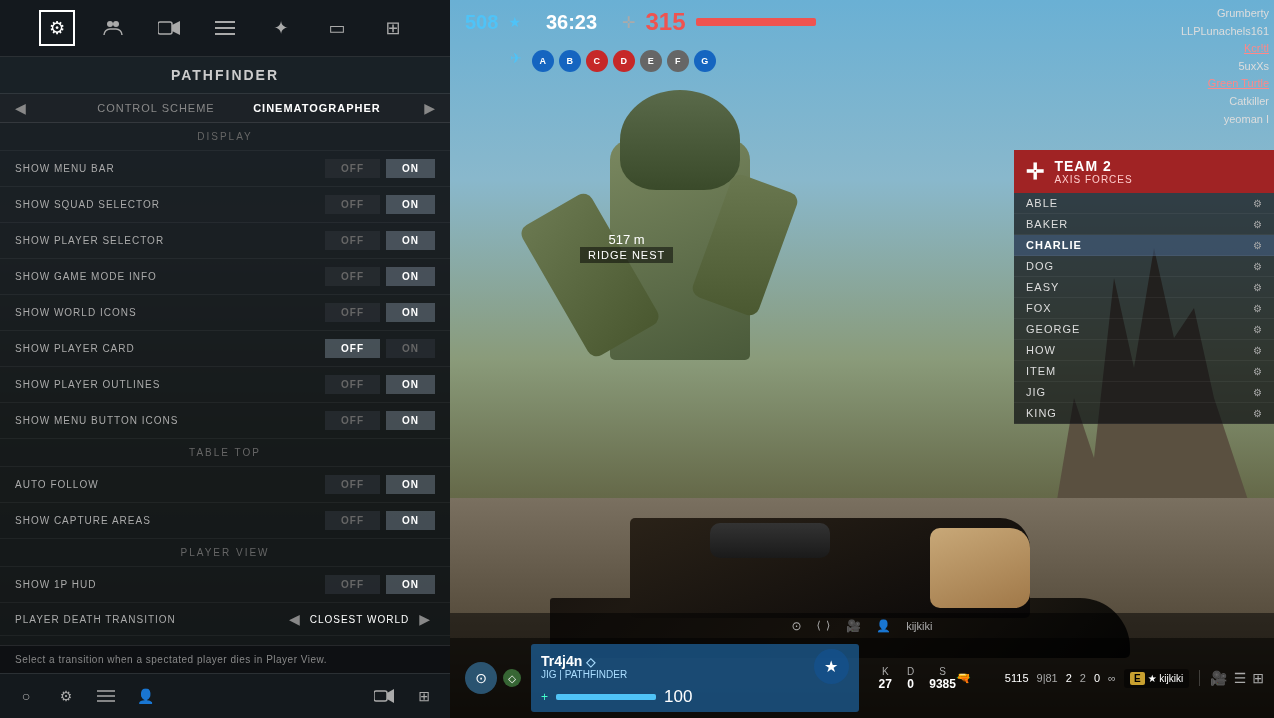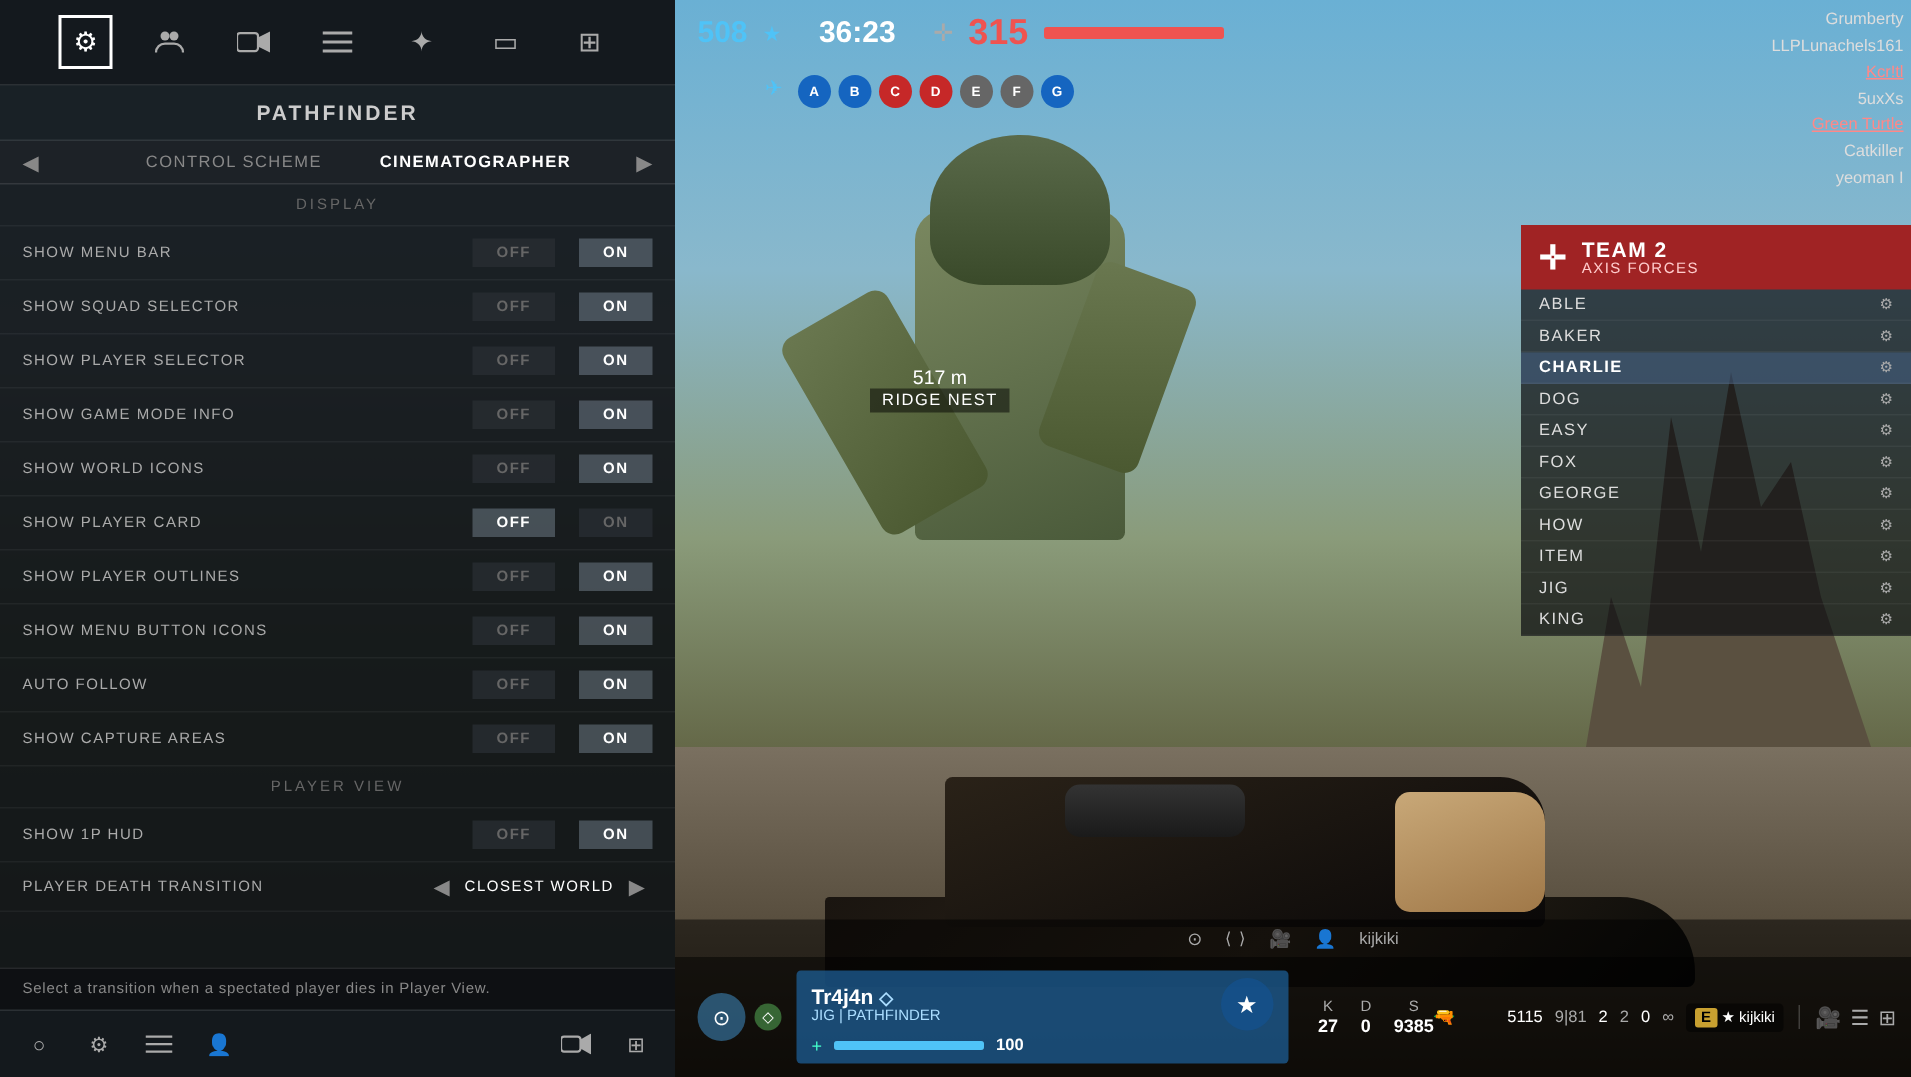--- a/index.html
+++ b/index.html
@@ -157,21 +157,21 @@
 
     .setting-label {
       color: #aaa;
       font-size: 10px;
       letter-spacing: 1px;
       flex: 1;
     }
 
     .toggle-group {
       display: flex;
-      gap: 16px;
+      gap: 6px;
     }
 
     .toggle-btn {
       padding: 4px 16px;
       font-size: 10px;
       letter-spacing: 1px;
       cursor: pointer;
       border: none;
       font-weight: bold;
     }
@@ -398,22 +398,22 @@
 
     .health-bar-fill {
       width: 100%;
       height: 100%;
       background: #4fc3f7;
       border-radius: 2px;
     }
 
     .health-value {
       color: #fff;
-      font-size: 11px;
-      font-weight: bold;
+      font-size: 17px;
+      font-weight: normal;
     }
 
     .stat-group {
       display: flex;
       gap: 15px;
       margin-left: 20px;
     }
 
     .stat-item {
       text-align: center;
@@ -440,21 +440,21 @@
       align-items: center;
       justify-content: center;
       color: #fff;
       font-size: 16px;
       margin-left: 10px;
     }
 
     
     .waypoint {
       position: absolute;
-      top: 244px;
+      top: 232px;
       left: 580px;
       z-index: 25;
       text-align: center;
       color: #fff;
     }
 
     .waypoint-dist {
       font-size: 13px;
     }
 
@@ -663,20 +663,21 @@
     </div>
 
     <div class="setting-row">
       <span class="setting-label">SHOW MENU BUTTON ICONS</span>
       <div class="toggle-group">
         <button class="toggle-btn toggle-off">OFF</button>
         <button class="toggle-btn toggle-on-active">ON</button>
       </div>
     </div>
 
+    <div class="section-header">TABLE TOP</div>
 
     <div class="setting-row">
       <span class="setting-label">AUTO FOLLOW</span>
       <div class="toggle-group">
         <button class="toggle-btn toggle-off">OFF</button>
         <button class="toggle-btn toggle-on-active">ON</button>
       </div>
     </div>
 
     <div class="setting-row">

